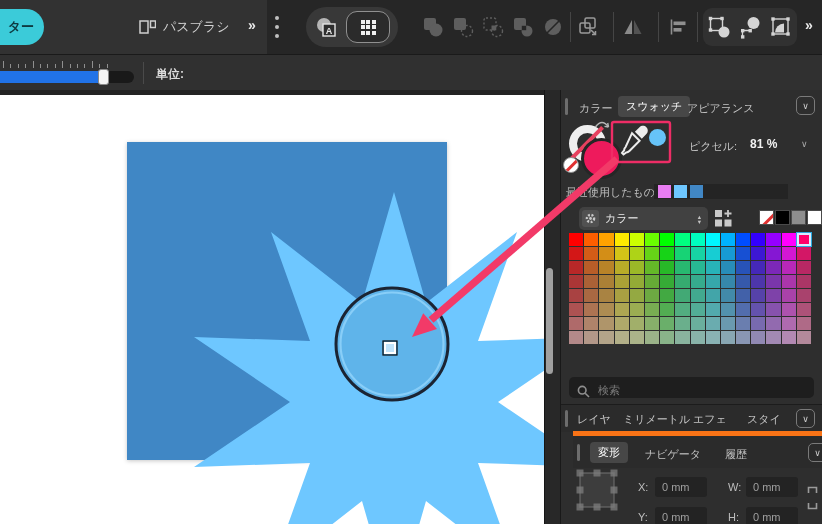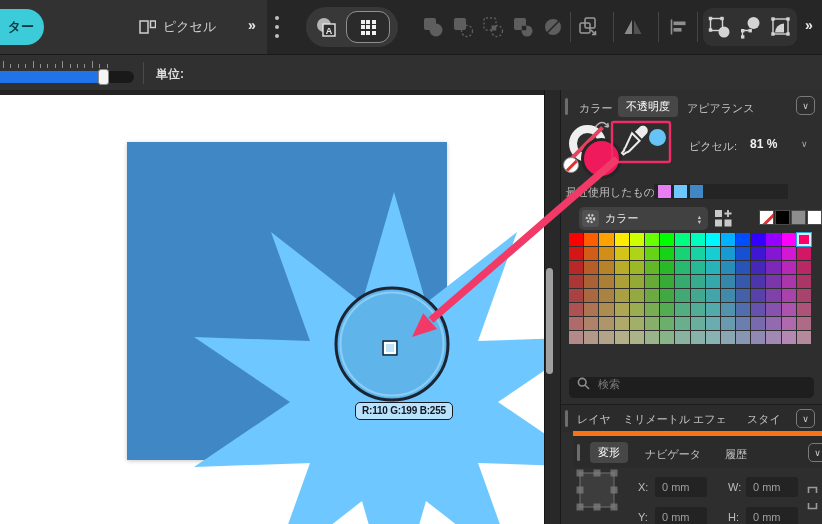--- a/index.html
+++ b/index.html
@@ -79,21 +79,21 @@
   .addsw{position:absolute;left:152px;top:118px;}
   .specials{position:absolute;left:198px;top:120px;display:flex;gap:1px;}
   .sp{width:15px;height:15px;box-sizing:border-box;border:1px solid #4a4a4a;position:relative;overflow:hidden;}
   .sp.none{background:#fff;}
   .sp.none::after{content:"";position:absolute;left:-4px;top:6px;width:28px;height:2.5px;background:#e03131;transform:rotate(-45deg);}
   
   .swgrid{position:absolute;left:8px;top:143px;width:242px;display:grid;grid-template-columns:repeat(16,1fr);gap:1px;}
   .swgrid i{height:13px;display:block;}
   .swgrid i.sel{outline:2px solid #d9ecff;outline-offset:-2px;box-shadow:0 0 0 1px #2aa9e0;}
   
-  .search{position:absolute;left:8px;top:287px;width:245px;height:21px;background:#1e1e1e;border-radius:5px;display:flex;align-items:flex-start;padding:0 8px;box-sizing:border-box;gap:8px;}
+  .search{position:absolute;left:8px;top:287px;width:245px;height:21px;background:#1e1e1e;border-radius:5px;display:flex;align-items:flex-end;padding:0 8px;box-sizing:border-box;gap:8px;}
   .search .ph{color:#7d7d7d;font-size:11px;}
   
   .bar3{position:absolute;left:0;top:314px;width:262px;height:27px;background:#2b2b2b;border-top:1px solid #1c1c1c;}
   .bar4{position:absolute;left:12px;top:341px;width:262px;height:32px;background:#2b2b2b;border-top:5px solid #f97316;}
   
   .tf-lbl{position:absolute;color:#bdbdbd;font-size:11px;}
   .tf-in{position:absolute;width:52px;height:20px;background:#232323;border-radius:3px;color:#9f9f9f;font-size:11px;display:flex;align-items:center;padding-left:7px;box-sizing:border-box;}
   
   .overlay{position:absolute;left:0;top:0;z-index:60;pointer-events:none;}
 </style>
@@ -105,21 +105,21 @@
   <div class="row1">
     <div class="tabstrip">
       <div class="persona-pill">
         <span>ター</span>
       </div>
       <div class="ptab ptab-layout">
         <svg width="17" height="16" viewBox="0 0 17 16">
           <rect x="1" y="2" width="8" height="12" fill="none" stroke="#cfcfcf" stroke-width="1.5"></rect>
           <rect x="11.5" y="2" width="5" height="6.5" fill="none" stroke="#cfcfcf" stroke-width="1.5"></rect>
         </svg>
-        <span>ピクセル</span>
+        <span>パスブラシ</span>
       </div>
       <div class="pchev">»</div>
     </div>
 
     <div class="dots">
       <i style="top:3px"></i>
         <i style="top:12px"></i>
         <i style="top:21px"></i>
     </div>
 
@@ -254,29 +254,28 @@
         </filter>
       </defs>
       <rect x="127" y="142" width="320" height="318" filter="url(#sqshadow)" fill="#4187c5"></rect>
       <polygon points="394,192 426,303 517,232 478,341 594,337 498,402 594,467 478,463 517,572 426,501 394,612 362,501 271,572 310,463 194,467 290,402 194,337 310,341 271,232 362,303" fill="#6ec7ff"></polygon>
       <circle cx="392" cy="344" r="56" stroke-width="3" stroke="#1b2433" fill="#5fb4ea"></circle>
       <circle cx="392" cy="344" r="51.5" fill="none" stroke="#8fd2fa" stroke-width="2.2" opacity="0.85"></circle>
       <rect x="383" y="341" width="14" height="14" fill="none" stroke="#0a0a0a" stroke-width="1.2"></rect>
       <rect x="385" y="343" width="10" height="10" fill="#bfe3fb" stroke="#ffffff" stroke-width="2"></rect>
     </svg>
 
-    <div class="tooltip">R:110 G:199 B:255</div>
     <div class="edge-strip"></div>
     <div class="vthumb"></div>
 
     <div class="panel">
 
       <div class="grip" style="left:4px;top:8px"></div>
       <span class="ptab-lbl" style="left:18px;top:11px">カラー</span>
-      <span class="ptab-lbl sel" style="left:57px;top:6px">不透明度</span>
+      <span class="ptab-lbl sel" style="left:57px;top:6px">スウォッチ</span>
       <span class="ptab-lbl" style="left:126px;top:11px">アピアランス</span>
       <div class="chevbtn" style="left:235px;top:6px">∨</div>
 
       <div class="ring"></div>
       <div class="ringslash"></div>
       <svg class="swaparrow" width="16" height="13" viewBox="0 0 16 13">
         <path d="M1.5 10 Q8 1 14.5 10" fill="none" stroke="#b5b5b5" stroke-width="1.6"></path>
         <path d="M14.5 10 l-0.8 -4 M14.5 10 l-4 -0.6" fill="none" stroke="#b5b5b5" stroke-width="1.4"></path>
       </svg>
       <div class="fillcircle" style="background: rgb(238, 26, 92);"></div>

